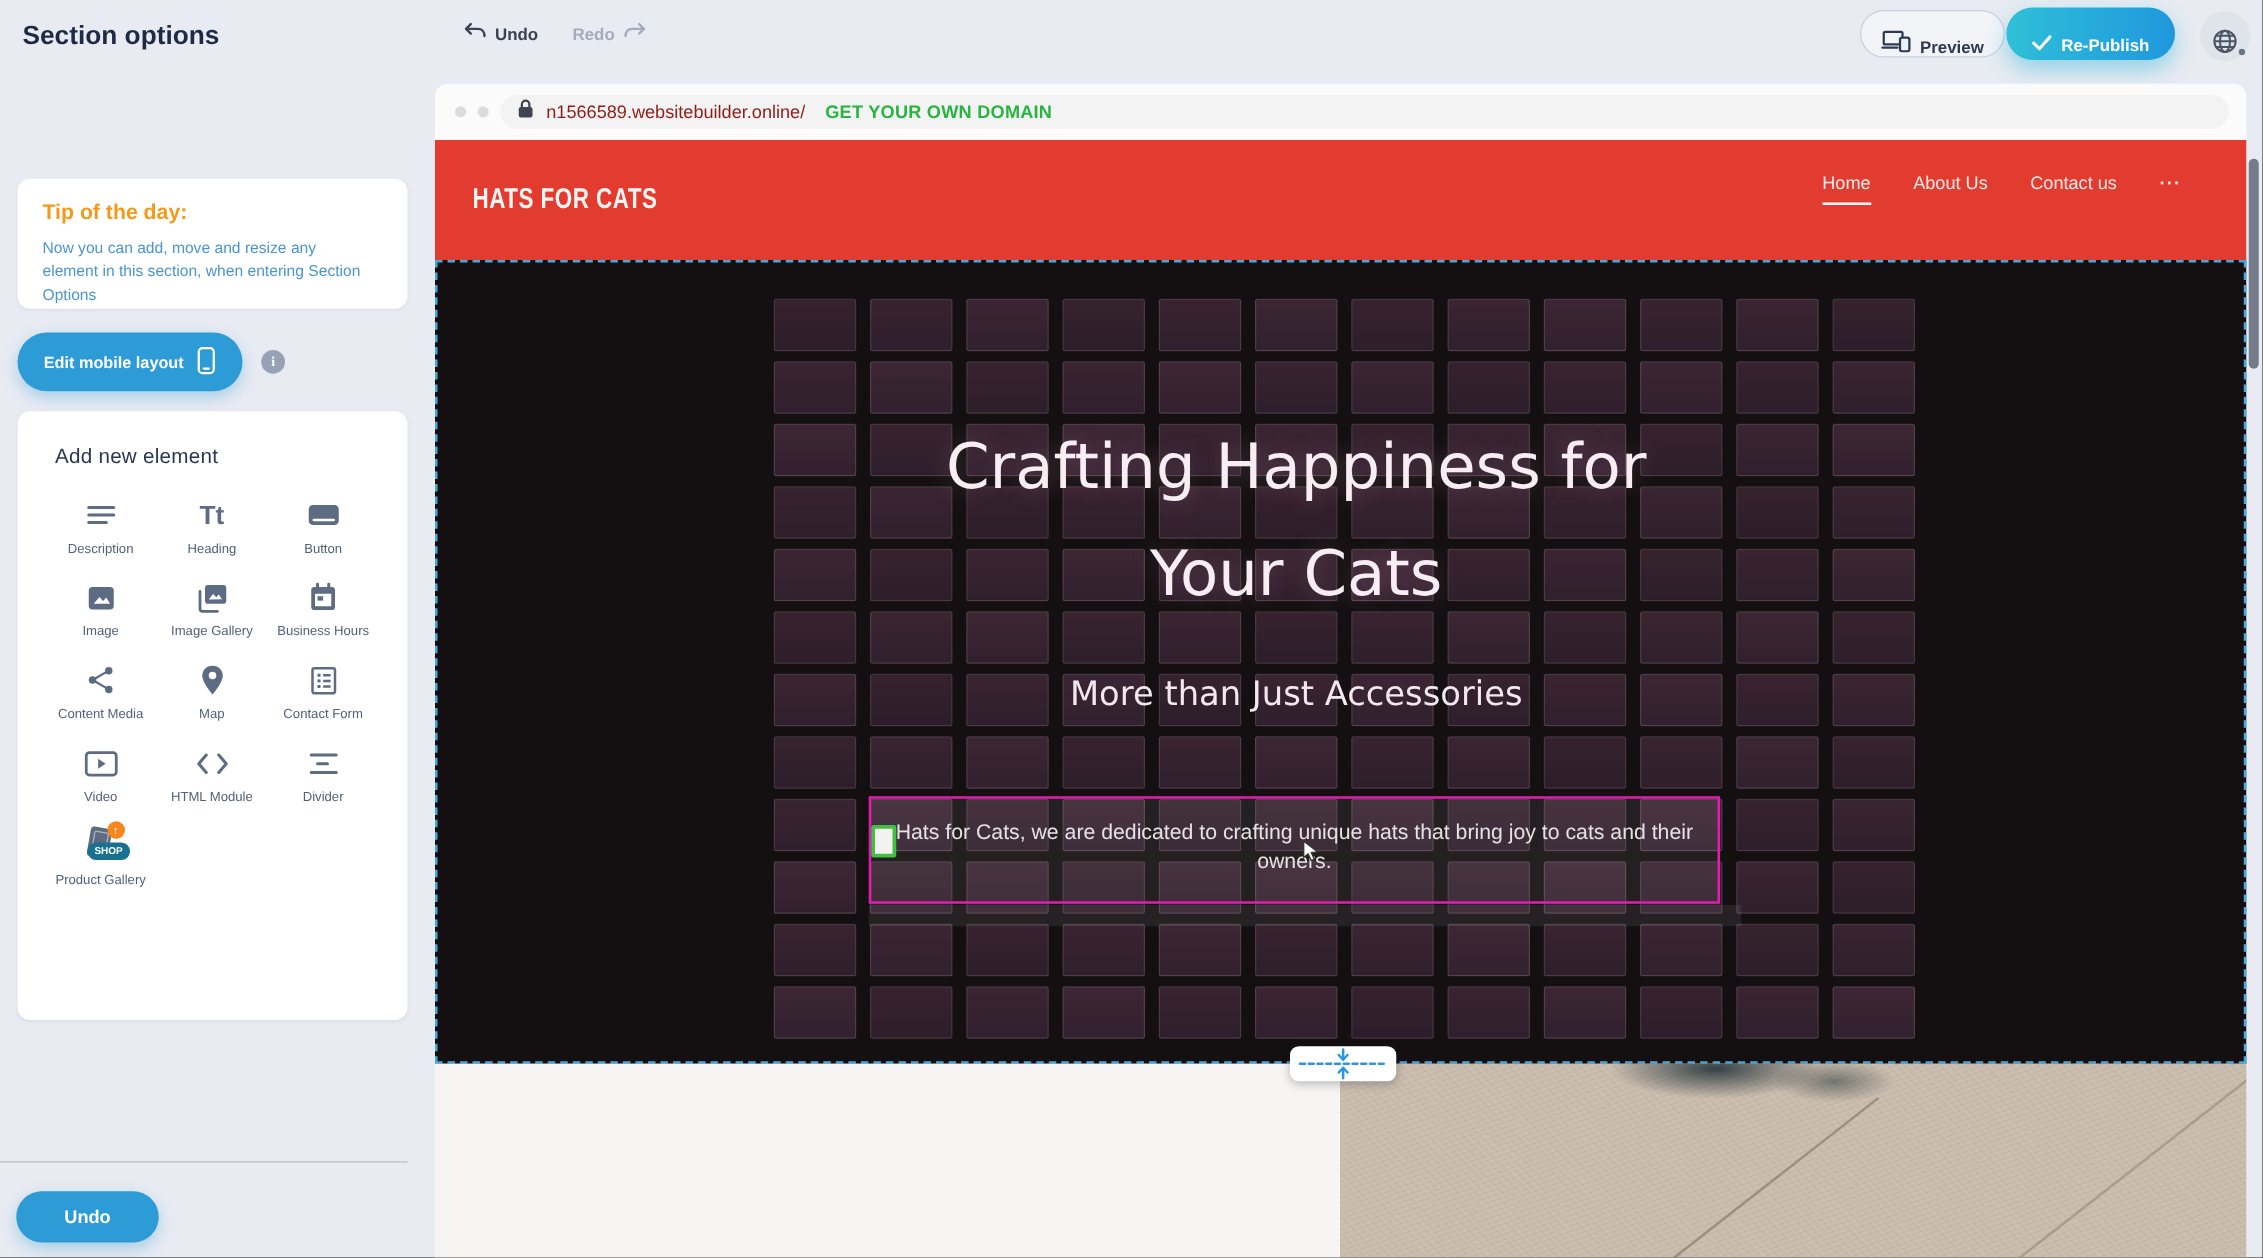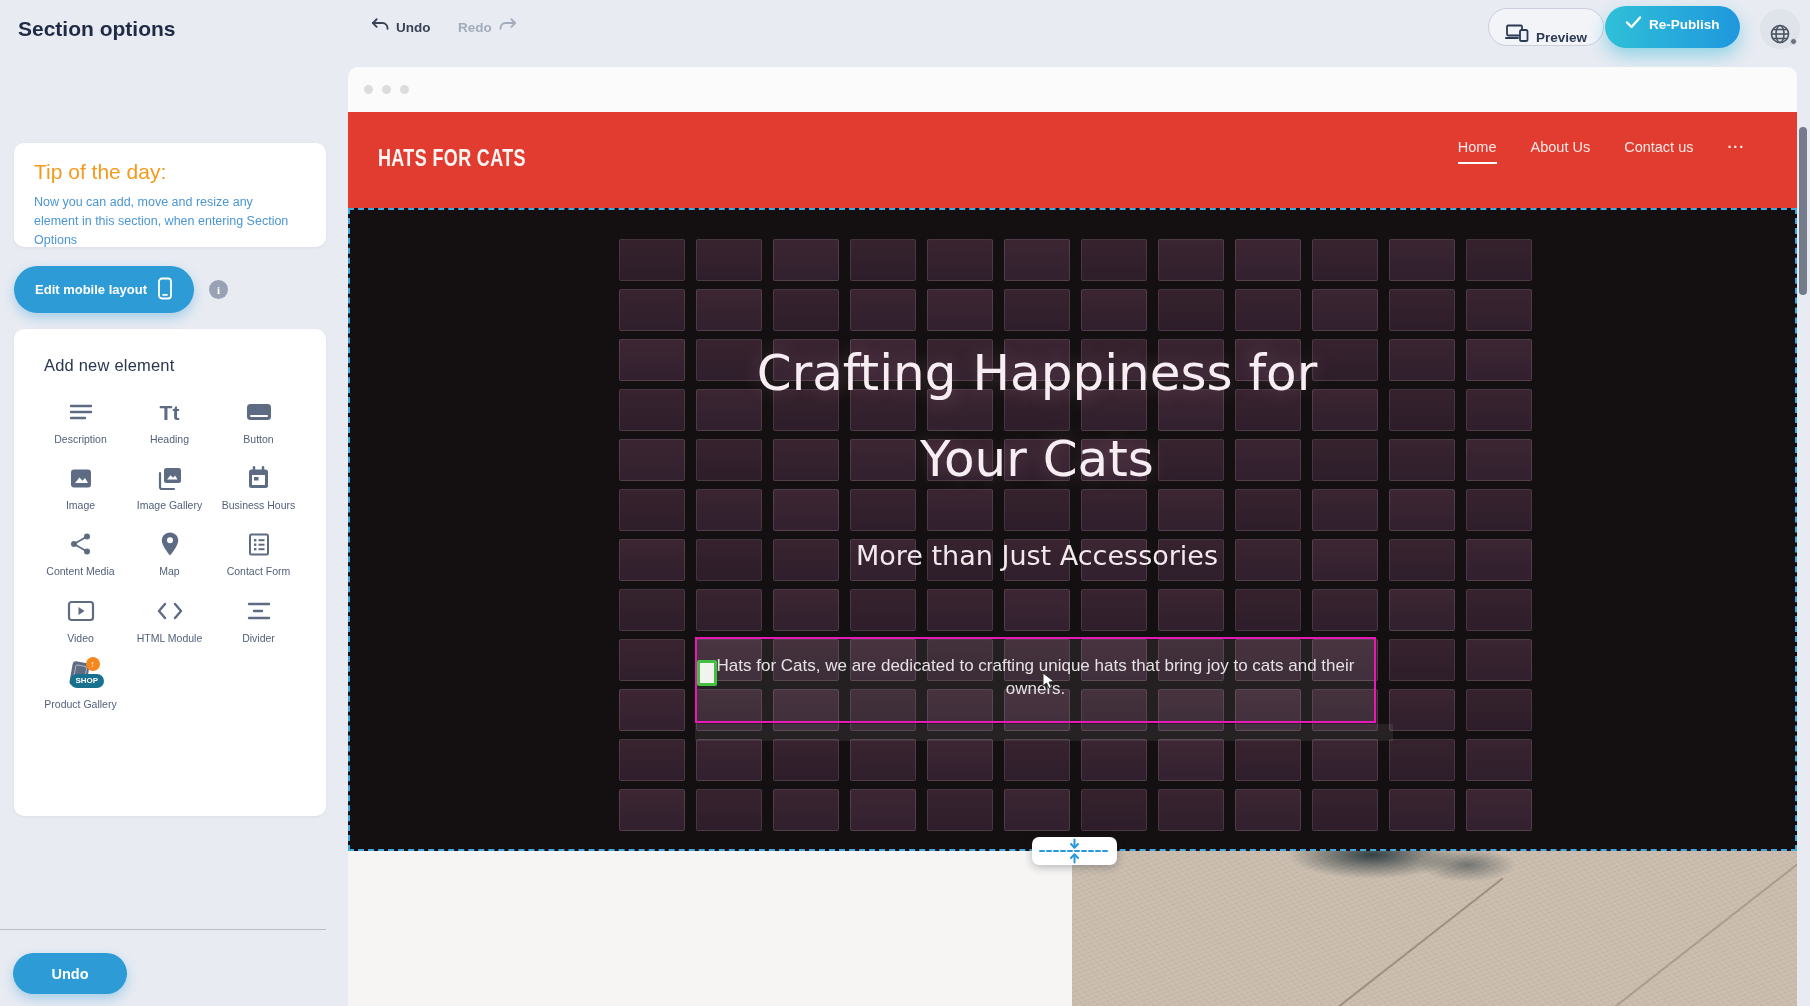--- a/index.html
+++ b/index.html
@@ -6,36 +6,36 @@
   html,body { width:1810px; height:1006px; overflow:hidden; }
   body { font-family:"Liberation Sans", sans-serif; background:#e8ebf2; position:relative; }
   .app { position:absolute; inset:0; }
 
   
   .topbar-item { position:absolute; display:flex; align-items:flex-end; gap:7px; cursor:pointer; }
   .undo-btn { left:370px; top:16px; color:#3a4356; font-weight:700; font-size:13.5px; }
   .redo-btn { left:458px; top:16px; color:#a4acbc; font-weight:700; font-size:13.5px; }
   .preview-btn { left:1488px; top:8px; height:38px; padding:0 16px; border:1.5px solid #c9d0dc;
     border-radius:19px; background:rgba(255,255,255,0.45); color:#2d3a54; font-weight:700; font-size:13.5px; }
-  .republish-btn { left:1605px; top:6px; height:42px; padding:16px 20px; border-radius:21px;
+  .republish-btn { left:1605px; top:6px; height:42px; padding:4px 20px; border-radius:21px;
     background:linear-gradient(90deg,#2fc0d8,#1f97dd); color:#fff; font-weight:700; font-size:13.5px;
     box-shadow:0 8px 18px rgba(41,182,216,0.45); }
   .globe-btn { left:1760px; top:9px; width:40px; height:40px; border-radius:50%；
     background:#dfe3ea; justify-content:center; }
   .globe-btn { border-radius:50%; background:#dfe3ea; justify-content:center; position:absolute; }
   .globe-dot { position:absolute; right:3px; bottom:4px; width:7px; height:7px; border-radius:50%; background:#6b7280; border:1.5px solid #dfe3ea; }
 
   
   .sidebar { position:absolute; left:0; top:0; width:340px; height:1006px; }
   .panel-title { position:absolute; left:18px; top:17px; font-size:21px; font-weight:700; color:#1f2b45; }
   .tabs { position:absolute; left:14px; top:70px; width:312px; height:32px; background:#dce0ea; border-radius:16px; display:flex; }
   .tab { flex:1; display:flex; align-items:center; justify-content:center; font-size:12.5px; font-weight:700; color:#3c4a63; border-radius:16px; cursor:pointer; }
   .tab.active { background:#fff; box-shadow:0 1px 3px rgba(30,40,70,0.12); }
   .tip-card { position:absolute; left:14px; top:143px; width:312px; height:104px; background:#fff; border-radius:10px; padding:17px 20px; box-shadow:0 1px 3px rgba(30,40,70,0.06); }
-  .tip-title { font-size:21px; font-weight:400; color:#f5991c; }
+  .tip-title { font-size:17px; font-weight:700; color:#f5991c; }
   .tip-body { margin-top:9px; font-size:12.5px; line-height:1.5; color:#4b96d2; width:262px; }
   .edit-mobile-btn { position:absolute; left:14px; top:266px; width:180px; height:47px; border-radius:24px; background:#2d9cd6;
     color:#fff; font-weight:700; font-size:13px; display:flex; align-items:center; justify-content:center; gap:10px;
     box-shadow:0 5px 12px rgba(45,156,214,0.35); cursor:pointer; }
   .info-btn { position:absolute; left:209px; top:280px; width:19px; height:19px; border-radius:50%; background:#99a2b4;
     color:#fff; font-size:11px; font-weight:700; display:flex; align-items:center; justify-content:center; font-family:"Liberation Serif",serif; cursor:pointer; }
   .add-card { position:absolute; left:14px; top:329px; width:312px; height:487px; background:#fff; border-radius:10px; padding:27px 0 0 0; box-shadow:0 1px 3px rgba(30,40,70,0.06); }
   .add-title { margin-left:30px; font-size:16.5px; color:#2b3750; letter-spacing:0.2px; }
   .el-grid { margin:22px 0 0 22px; display:grid; grid-template-columns:repeat(3,89px); row-gap:17px; justify-items:center; }
   .el-item { width:89px; display:flex; flex-direction:column; align-items:center; cursor:pointer; }
@@ -332,20 +332,30 @@
   </aside>
 
   <div class="preview">
 
     <div class="browser-bar">
       <div class="win-dots">
           <i></i>
           <i></i>
           <i></i>
         </div>
+      <div class="address-pill">
+        <span>
+          <svg width="13" height="16" viewBox="0 0 13 16" fill="none">
+              <rect x="1" y="6.5" width="11" height="8.5" rx="1.8" fill="#3f4450"></rect>
+              <path d="M3.5 6.5 V4.5 a3 3 0 0 1 6 0 V6.5" stroke="#3f4450" stroke-width="1.8" fill="none"></path>
+            </svg>
+        </span>
+        <span class="url-text">n1566589.websitebuilder.online/</span>
+        <span class="domain-cta">GET YOUR OWN DOMAIN</span>
+      </div>
     </div>
 
     <header class="site-header">
       <div class="site-logo">HATS FOR CATS</div>
       <nav class="site-nav">
         <span class="nav-item active">Home</span>
         <span class="nav-item">About Us</span>
         <span class="nav-item">Contact us</span>
         <span class="nav-item more">···</span>
       </nav>

